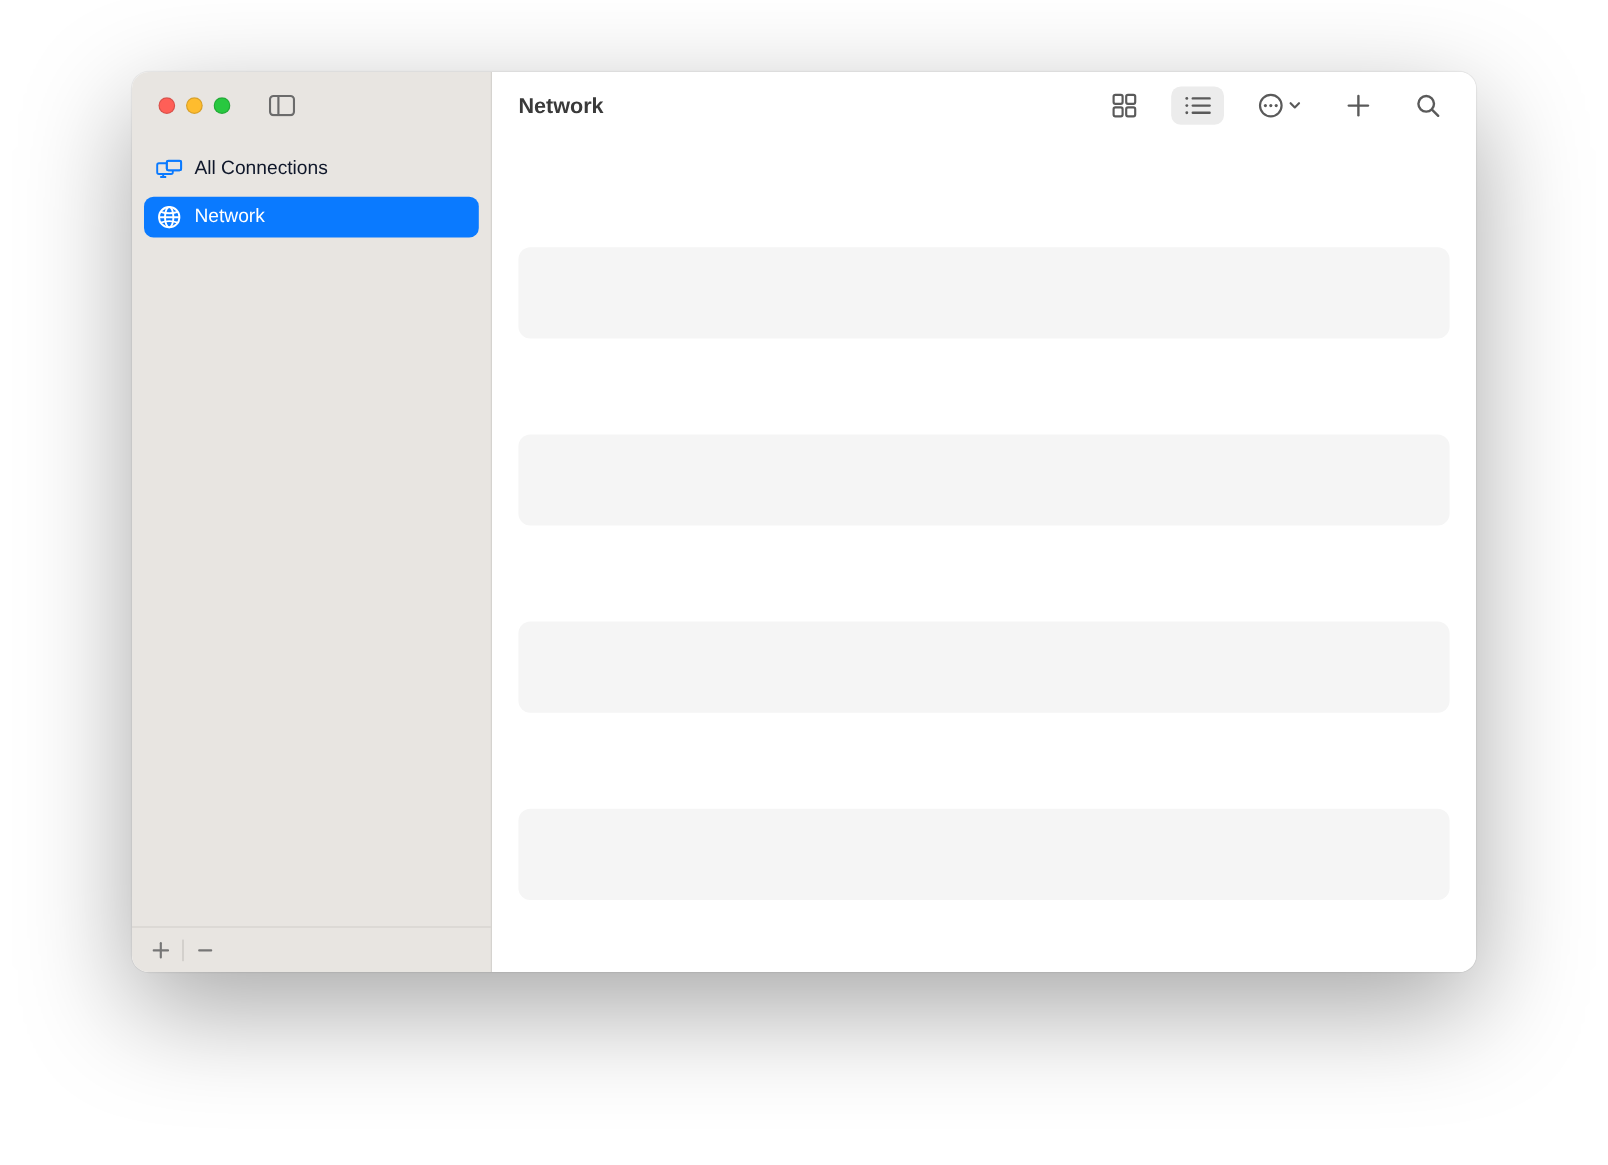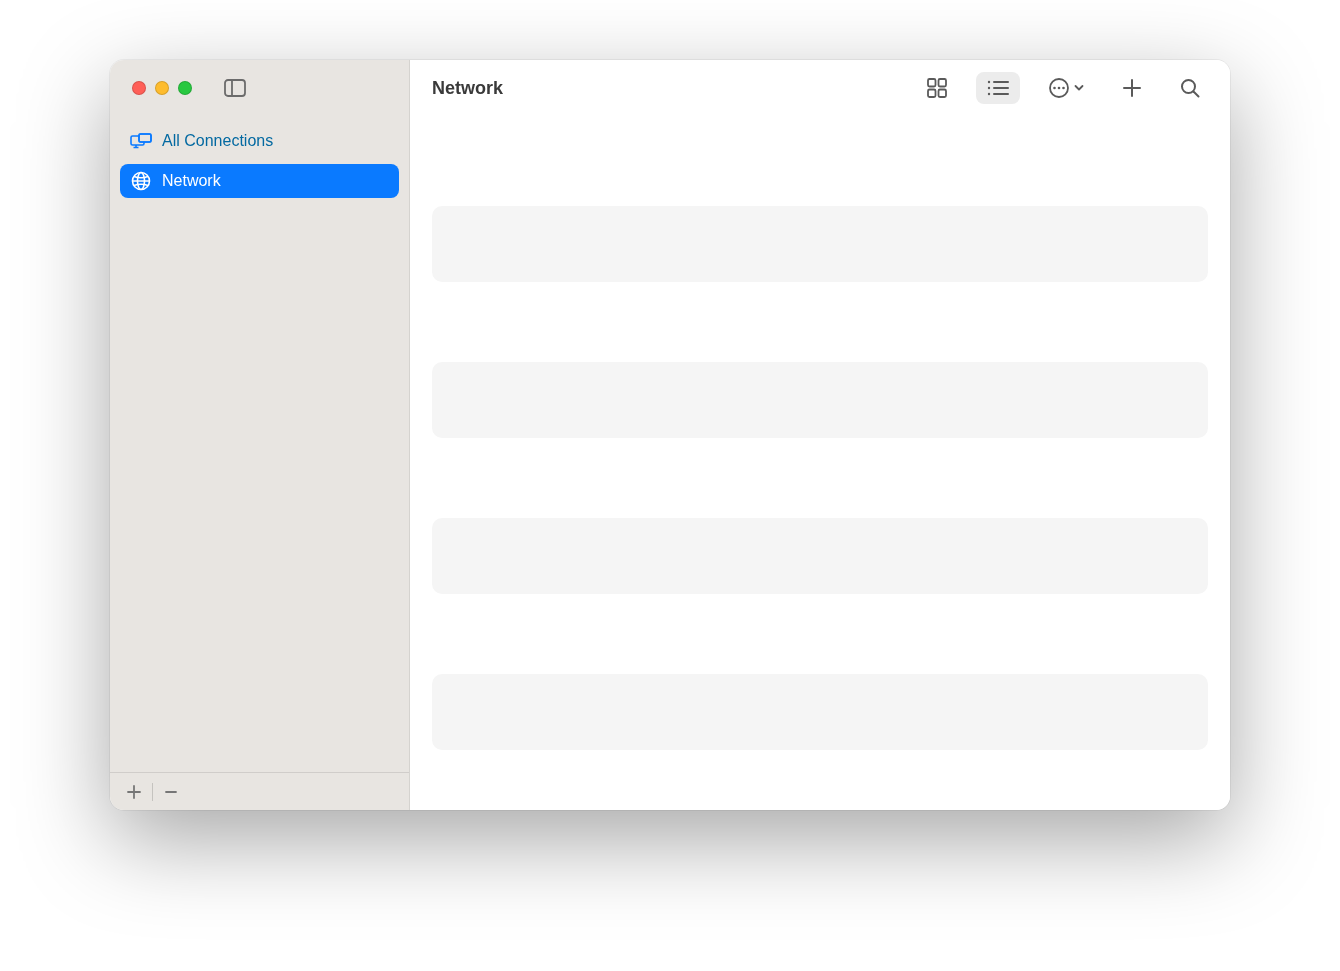--- a/index.html
+++ b/index.html
@@ -62,21 +62,21 @@
       padding: 8px 10px 0 10px;
     }
     .sidebar-item {
       display: flex;
       align-items: center;
       gap: 10px;
       height: 34px;
       padding: 0 10px;
       border-radius: 8px;
       font-size: 16px;
-      color: #0369a1;
+      color: #0f172a;
       cursor: default;
       margin-bottom: 6px;
     }
     .sidebar-item .icon {
       display: flex;
       align-items: center;
       justify-content: center;
       width: 22px;
     }
     .sidebar-item.active {

